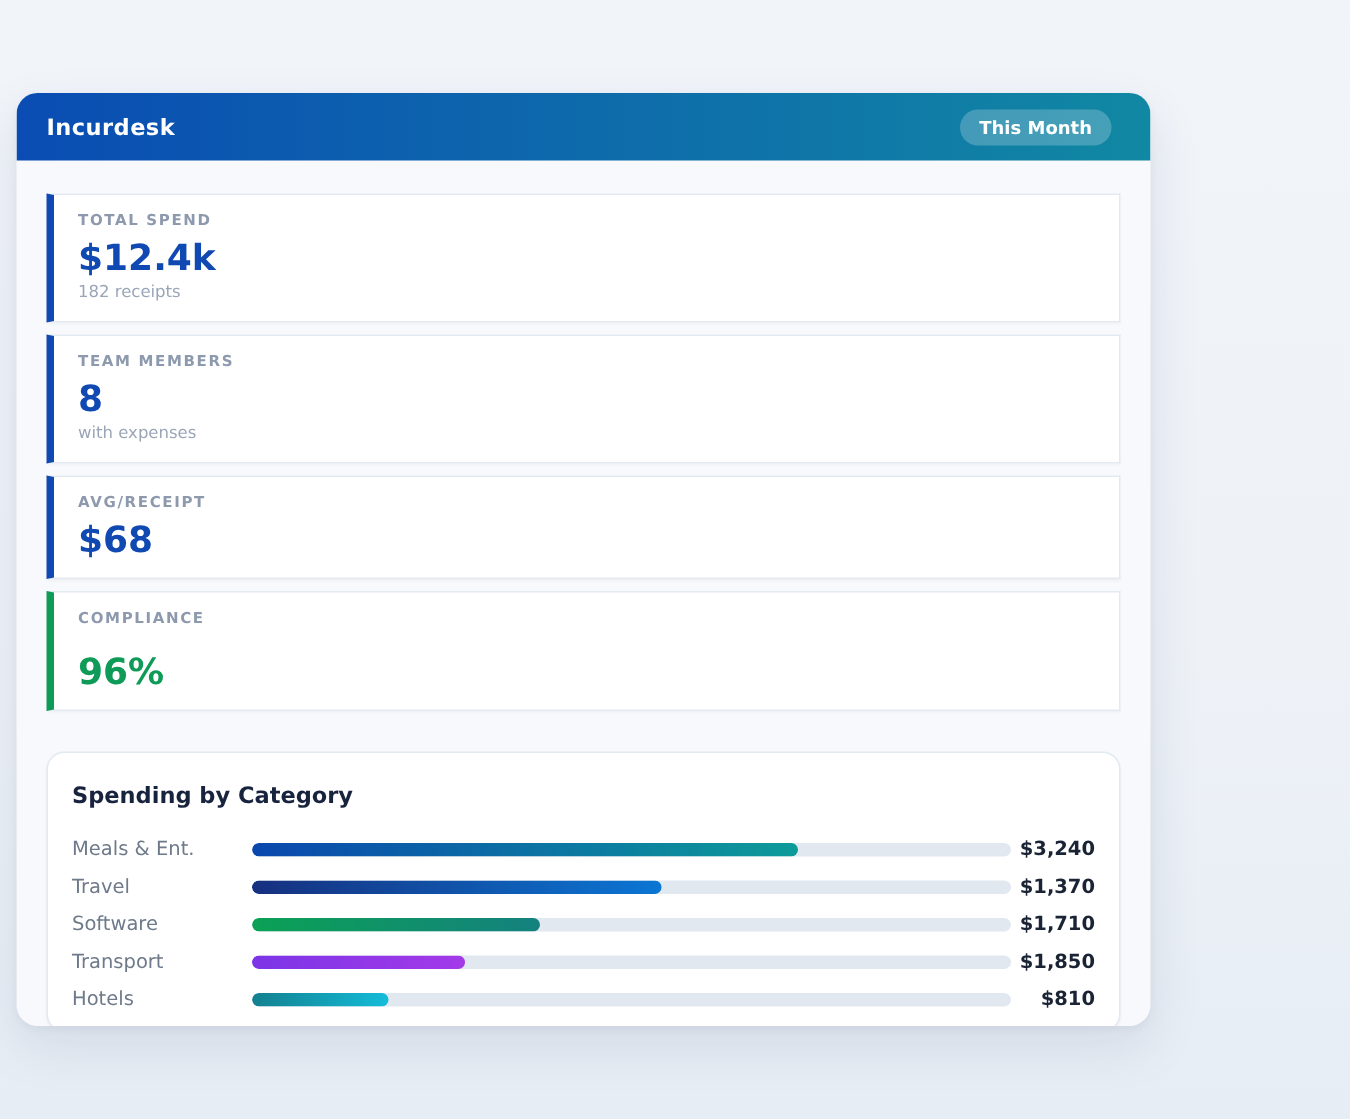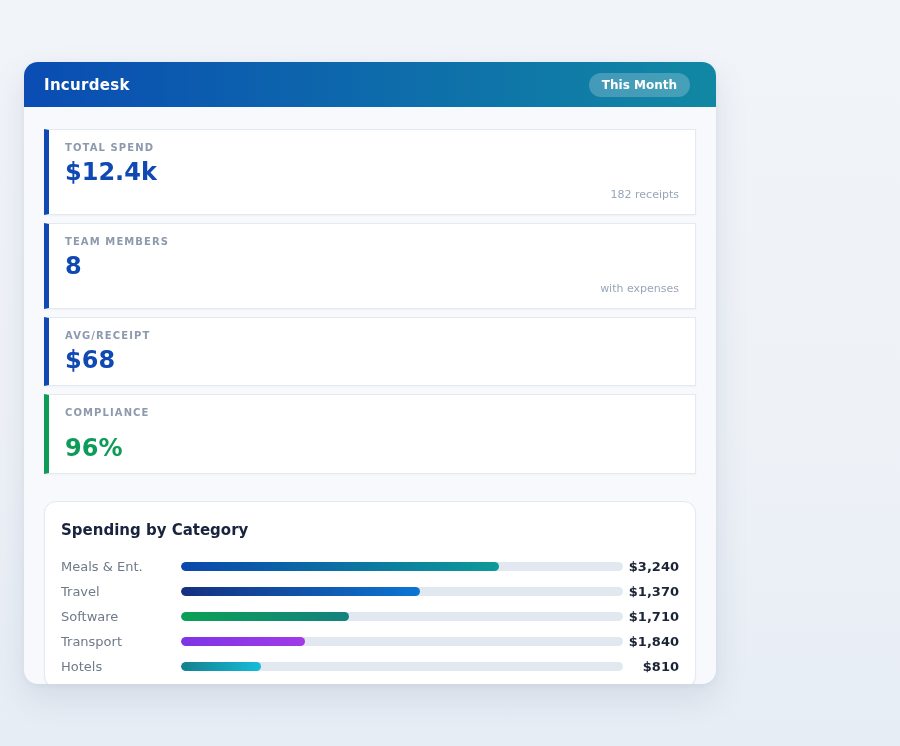--- a/index.html
+++ b/index.html
@@ -4,22 +4,22 @@
 <style>
   * { margin: 0; padding: 0; box-sizing: border-box; }
   html, body { width: 900px; height: 746px; }
   body {
     font-family: "DejaVu Sans", "Liberation Sans", sans-serif;
     background: linear-gradient(180deg, #f1f4f9 0%, #eef2f7 55%, #e7edf5 100%);
     overflow: hidden;
   }
   .app-card {
     position: absolute;
-    left: 24px; top: 62px;
-    width: 692px; height: 622px;
+    left: 11px; top: 62px;
+    width: 756px; height: 622px;
     background: #f7f9fc;
     border-radius: 14px;
     box-shadow: 0 14px 34px rgba(30, 50, 90, 0.10), 0 2px 6px rgba(30,50,90,0.05);
     overflow: hidden;
   }
   .app-header {
     height: 45px;
     display: flex;
     align-items: center;
     justify-content: space-between;
@@ -65,21 +65,20 @@
     font-size: 24px;
     font-weight: bold;
     line-height: 26px;
     margin-top: 5px;
   }
   .stat-sub {
     font-size: 11px;
     line-height: 14px;
     margin-top: 3px;
     color: #9aa6b8;
-    text-align: right;
   }
   .spending-card {
     background: #ffffff;
     border: 1px solid #e3e9f1;
     border-radius: 12px;
     margin-top: 27px;
     padding: 20px 16px 8px;
     box-shadow: 0 1px 2px rgba(15,30,60,0.04);
   }
   .spending-title {
@@ -166,21 +165,21 @@
             <div class="bar-track" style="background: rgb(226, 232, 240);">
               <div class="bar-fill" style="width: 38%; background: linear-gradient(90deg, rgb(11, 161, 85), rgb(20, 129, 126));"></div>
             </div>
             <div class="value-label">$1,710</div>
           </div>
           <div class="category-row">
             <div class="category-label">Transport</div>
             <div class="bar-track" style="background: rgb(226, 232, 240);">
               <div class="bar-fill" style="width: 28%; background: linear-gradient(90deg, rgb(124, 53, 230), rgb(163, 58, 232));"></div>
             </div>
-            <div class="value-label">$1,840</div>
+            <div class="value-label">$1,850</div>
           </div>
           <div class="category-row">
             <div class="category-label">Hotels</div>
             <div class="bar-track" style="background: rgb(226, 232, 240);">
               <div class="bar-fill" style="width: 18%; background: linear-gradient(90deg, rgb(19, 128, 143), rgb(20, 188, 217));"></div>
             </div>
             <div class="value-label">$810</div>
           </div>
         </div>
     </div>

